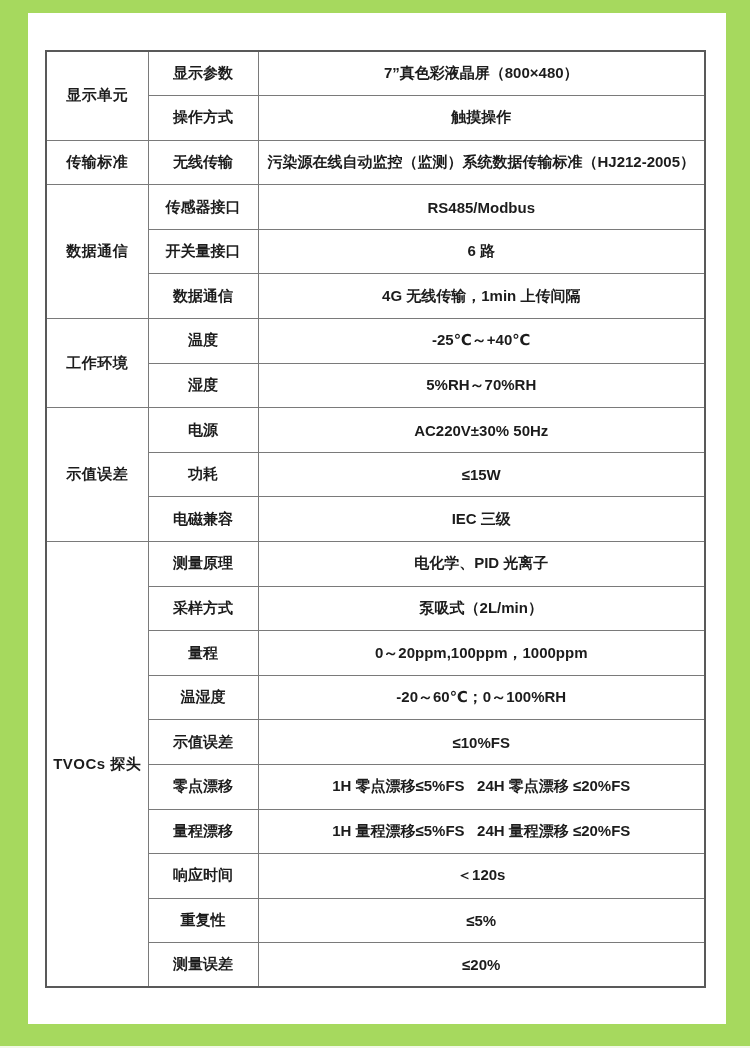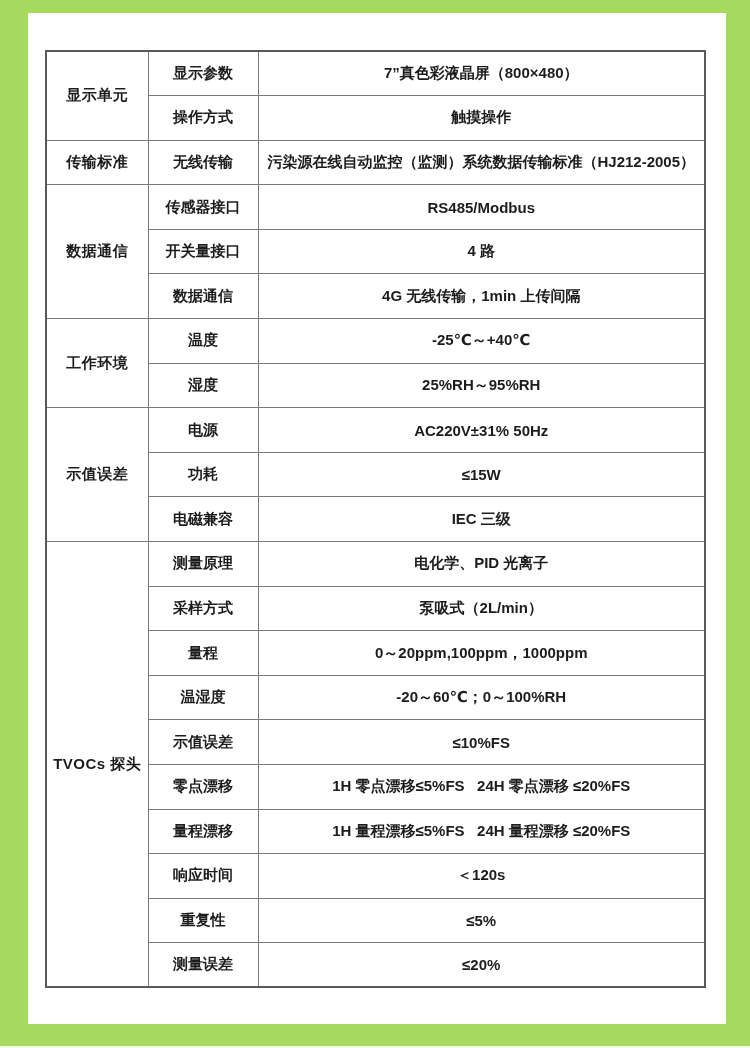--- a/index.html
+++ b/index.html
@@ -64,41 +64,41 @@
       <td class="val">污染源在线自动监控（监测）系统数据传输标准（HJ212-2005）</td>
     </tr>
 
     <tr>
       <td class="cat" rowspan="3">数据通信</td>
       <td class="param">传感器接口</td>
       <td class="val">RS485/Modbus</td>
     </tr>
     <tr>
       <td class="param">开关量接口</td>
-      <td class="val">4 路</td>
+      <td class="val">6 路</td>
     </tr>
     <tr>
       <td class="param">数据通信</td>
       <td class="val">4G 无线传输，1min 上传间隔</td>
     </tr>
 
     <tr>
       <td class="cat" rowspan="2">工作环境</td>
       <td class="param">温度</td>
       <td class="val">-25℃～+40℃</td>
     </tr>
     <tr>
       <td class="param">湿度</td>
-      <td class="val">25%RH～95%RH</td>
+      <td class="val">5%RH～70%RH</td>
     </tr>
 
     <tr>
       <td class="cat" rowspan="3">示值误差</td>
       <td class="param">电源</td>
-      <td class="val">AC220V±31% 50Hz</td>
+      <td class="val">AC220V±30% 50Hz</td>
     </tr>
     <tr>
       <td class="param">功耗</td>
       <td class="val">≤15W</td>
     </tr>
     <tr>
       <td class="param">电磁兼容</td>
       <td class="val">IEC 三级</td>
     </tr>
 

